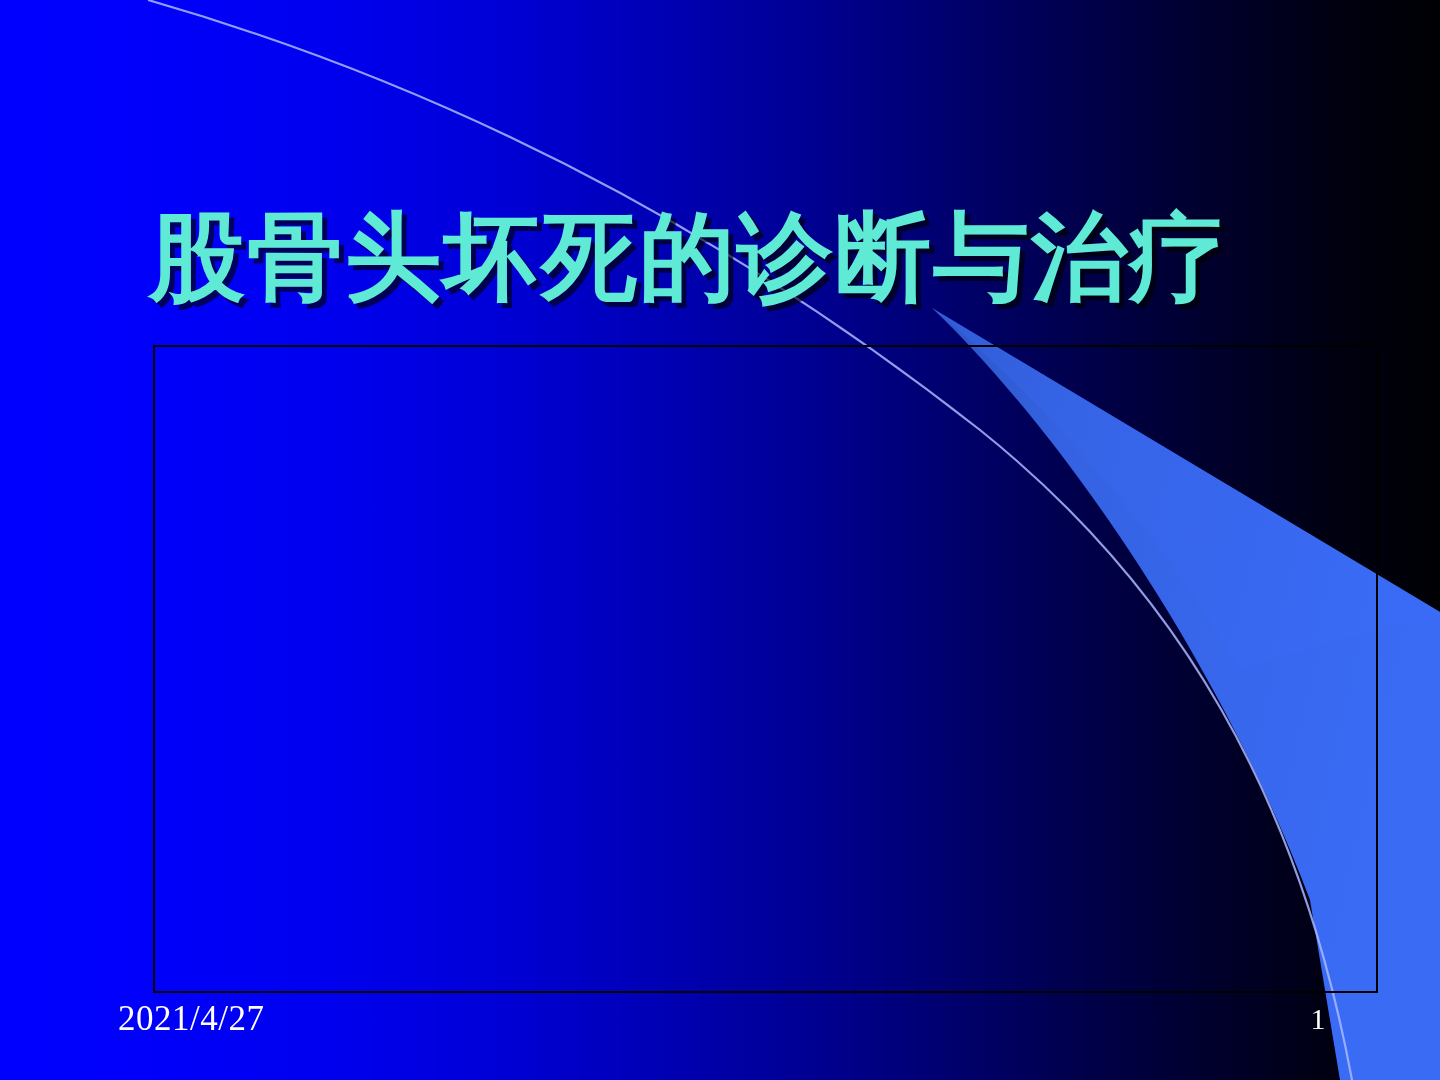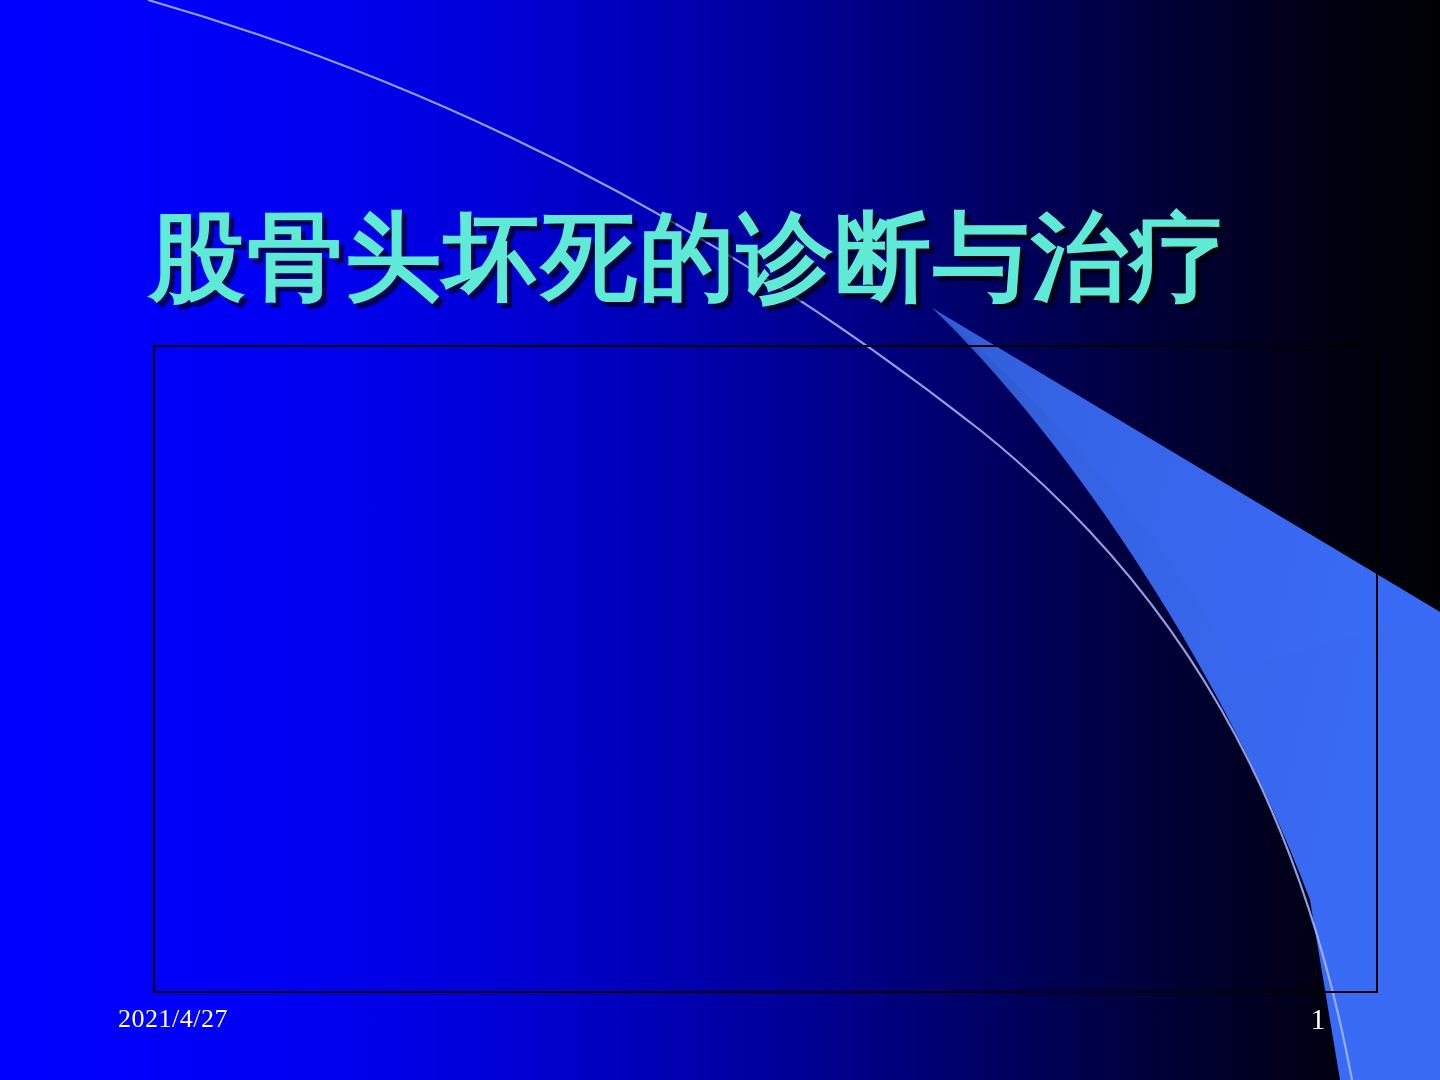--- a/index.html
+++ b/index.html
@@ -71,21 +71,21 @@
     text-shadow: 5px 5px 0 rgba(0,0,0,0.62);
     white-space: nowrap;
     margin-top: 6px;
   }
 
   
   .footer-date {
     position: absolute;
     left: 118px;
     top: 1002px;
-    font-size: 26px;
+    font-size: 35px;
     line-height: 34px;
     color: #ffffff;
     letter-spacing: 0.5px;
   }
   .footer-page {
     position: absolute;
     left: 1298px;
     top: 1002px;
     width: 40px;
     text-align: center;

